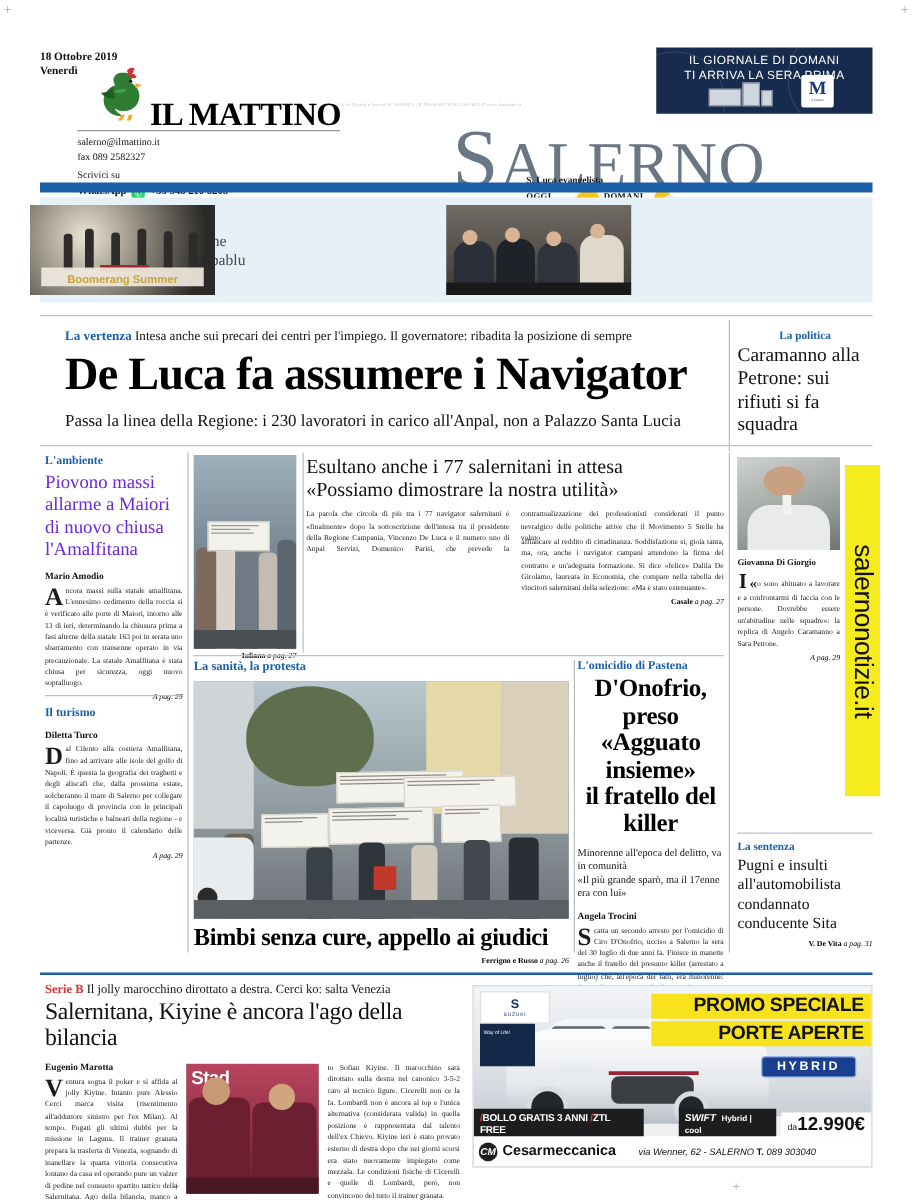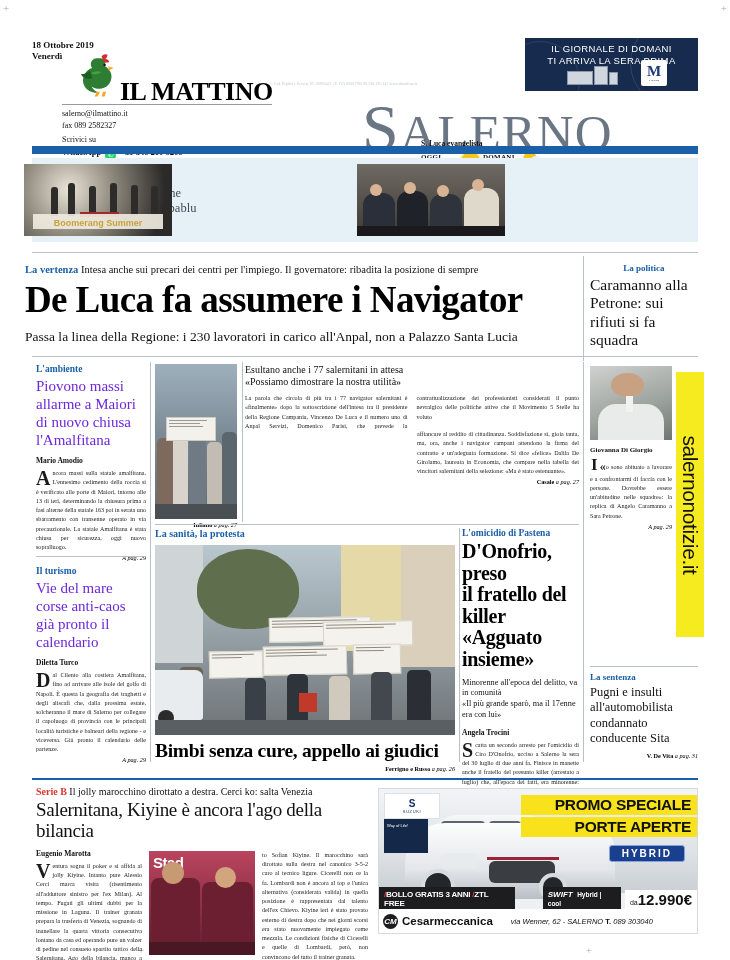--- a/index.html
+++ b/index.html
@@ -101,21 +101,21 @@
       font-family: "Liberation Sans", sans-serif; font-weight: bold; font-size: 9px; color: #c9a23a; }
   .fig { position: absolute; bottom: 28%; width: 7px; background: #2e2c2a; border-radius: 3px 3px 0 0; }
 
   
   .men-bg { position: absolute; inset: 0; background: linear-gradient(180deg,#6f6a62 0%,#3d3a35 100%); }
   .man { position: absolute; bottom: 0; border-radius: 12px 12px 0 0; }
   .head { position: absolute; border-radius: 50%; background: #d8b494; }
 
   
   .sep { position: absolute; background: #b9c0c7; }
-  .hl-block { position: absolute; left: 25px; top: 263px; width: 543px; }
+  .hl-block { position: absolute; left: 52px; top: 263px; width: 543px; }
   .hl-kicker { font-size: 10.5px; color: #111; line-height: 1.3; }
   .hl-kicker b { color: #1a5fa8; font-weight: bold; }
   .hl-main { font-size: 37px; font-weight: bold; color: #000; line-height: 1.05; letter-spacing: -0.6px; padding-top: 4px; }
   .hl-sub { font-size: 13.5px; color: #111; padding-top: 10px; }
 
   .pol-block { position: absolute; left: 590px; top: 263px; width: 108px; }
   .kicker-blue { font-size: 9px; font-weight: bold; color: #1a5fa8; text-align: center; }
   .pol-head { font-size: 15.5px; color: #111; line-height: 1.18; padding-top: 3px; }
 
   
@@ -136,21 +136,21 @@
 
   
   .protest-bg { position: absolute; inset: 0;
       background: linear-gradient(180deg,#9fb0bd 0%,#7b8c97 45%,#5d6a72 100%); }
   .sign { position: absolute; background: #f2f1ec; border: 1px solid #cfcbc0; }
   .sign .ln { height: 1px; background: #9a9a93; margin: 2px 2px 0; }
   .person { position: absolute; bottom: 0; border-radius: 5px 5px 0 0; }
 
   
   .react { position: absolute; left: 245px; top: 362px; width: 334px; }
-  .react-head { font-size: 10px; color: #111; line-height: 1.2; padding-top: 2px; }
+  .react-head { font-size: 16px; color: #111; line-height: 1.2; padding-top: 2px; }
   .two-col { column-count: 2; column-gap: 9px; padding-top: 6px; }
 
   
   .dg-bg { position: absolute; inset: 0; background: linear-gradient(160deg,#cfd2d0 0%,#9aa09c 60%,#6f7572 100%); }
 
   
   .quote { font-size: 6.1px; line-height: 1.5; text-align: justify; color: #1b1b1b; padding-top: 3px; }
   .quote .qm { font-size: 12px; font-weight: bold; vertical-align: -1px; }
   .quote .dropcap { float: left; font-size: 17px; line-height: .85; font-weight: bold; padding: 1px 2px 0 1px; }
 
@@ -162,21 +162,21 @@
   .street-bg { position: absolute; inset: 0; background: linear-gradient(180deg,#b9c7cf 0%,#9aa7ad 40%,#6e7276 100%); }
   .bldg { position: absolute; top: 0; background: #c8bfa8; }
   .tree { position: absolute; border-radius: 50% 50% 45% 45%; background: #5f6f4d; }
   .banner { position: absolute; background: #f4f2ec; border: 1px solid #d6d2c6; transform: rotate(-1deg); }
   .banner .bl { height: 1px; background: #8d8a82; margin: 2px 2px 0; }
   .car { position: absolute; background: #e9ecef; border-radius: 6px 8px 3px 3px; }
   .wheel { position: absolute; border-radius: 50%; background: #2b2b2b; }
 
   
   .omic { position: absolute; left: 462px; top: 528px; width: 117px; }
-  .omic-head { font-size: 20px; font-weight: bold; color: #000; line-height: 1.08; padding-top: 3px; letter-spacing: -0.3px; }
+  .omic-head { font-size: 20px; font-weight: bold; color: #000; line-height: 1.08; padding-top: 3px; letter-spacing: -0.3px; text-align: center; }
   .omic-sub { font-size: 8.3px; color: #111; line-height: 1.3; padding-top: 7px; }
 
   .sent { position: absolute; left: 590px; top: 672px; width: 108px; }
   .sent-head { font-size: 12.5px; color: #111; line-height: 1.22; padding-top: 3px; }
 
   
   .sticker { position: absolute; left: 676px; top: 372px; width: 28px; height: 265px;
       background: #f5eb1e; }
   .sticker span { position: absolute; left: 50%; top: 50%;
       transform: translate(-50%,-50%) rotate(90deg); white-space: nowrap;
@@ -423,21 +423,20 @@
     <div class="col-head">Piovono massi allarme a Maiori di nuovo chiusa l'Amalfitana</div>
     <div class="byline">Mario Amodio</div>
     <div class="body-text"><span class="dropcap">A</span><span>ncora massi sulla statale amalfitana. L'ennesimo cedimento della roccia si è verificato alle porte di Maiori, intorno alle 13 di ieri, determinando la chiusura prima a fasi alterne della statale 163 poi in serata uno sbarramento con transenne operato in via precauzionale. La statale Amalfitana è stata chiusa per sicurezza, oggi nuovo sopralluogo.</span></div>
     <div class="ref">A pag. 29</div>
   </div>
 
   <div class="hairline" style="left:36px;top:556px;width:110px;"></div>
 
   <div class="lcol" style="top:566px;">
     <div class="col-kicker">Il turismo</div>
-    <div class="col-head">Vie del mare corse anti-caos già pronto il calendario</div>
     <div class="byline">Diletta Turco</div>
     <div class="body-text"><span class="dropcap">D</span><span>al Cilento alla costiera Amalfitana, fino ad arrivare alle isole del golfo di Napoli. È questa la geografia dei traghetti e degli aliscafi che, dalla prossima estate, solcheranno il mare di Salerno per collegare il capoluogo di provincia con le principali località turistiche e balneari della regione - e viceversa. Già pronto il calendario delle partenze.</span></div>
     <div class="ref">A pag. 29</div>
   </div>
 
   <div class="photo" style="position:absolute;left:155px;top:364px;width:82px;height:155px;">
     <div class="protest-bg"></div>
     <div class="person" style="left:2%;width:20%;height:52%;background:#7d6a5d;"></div>
     <div class="person" style="left:22%;width:18%;height:58%;background:#d8d3cb;"></div>
     <div class="person" style="left:42%;width:20%;height:55%;background:#6f7a84;"></div>
@@ -515,22 +514,22 @@
     <div class="sanita-head">Bimbi senza cure, appello ai giudici</div>
     <div class="ref" style="padding-top:4px;"><b>Ferrigno e Russo</b><span> a pag. 26</span></div>
   </div>
 
   <div class="vline" style="left:459px;top:528px;height:234px;"></div>
 
   <div class="omic">
     <div class="col-kicker" style="font-size:9.5px;">L'omicidio di Pastena</div>
     <div class="omic-head">
       <div>D'Onofrio, preso</div>
+      <div>«Agguato insieme»</div>
       <div>il fratello del killer</div>
-      <div>«Agguato insieme»</div>
     </div>
     <div class="omic-sub">
       <div>Minorenne all'epoca del delitto, va in comunità</div>
       <div>«Il più grande sparò, ma il 17enne era con lui»</div>
     </div>
     <div class="byline">Angela Trocini</div>
     <div class="body-text"><span class="dropcap">S</span><span>catta un secondo arresto per l'omicidio di Ciro D'Onofrio, ucciso a Salerno la sera del 30 luglio di due anni fa. Finisce in manette anche il fratello del presunto killer (arrestato a luglio) che, all'epoca dei fatti, era minorenne: da ieri il 19enne G.S. (che due anni fa aveva 17 anni) è rinchiuso in una comunità per minori.</span></div>
     <div class="ref">A pag. 31</div>
   </div>
 

